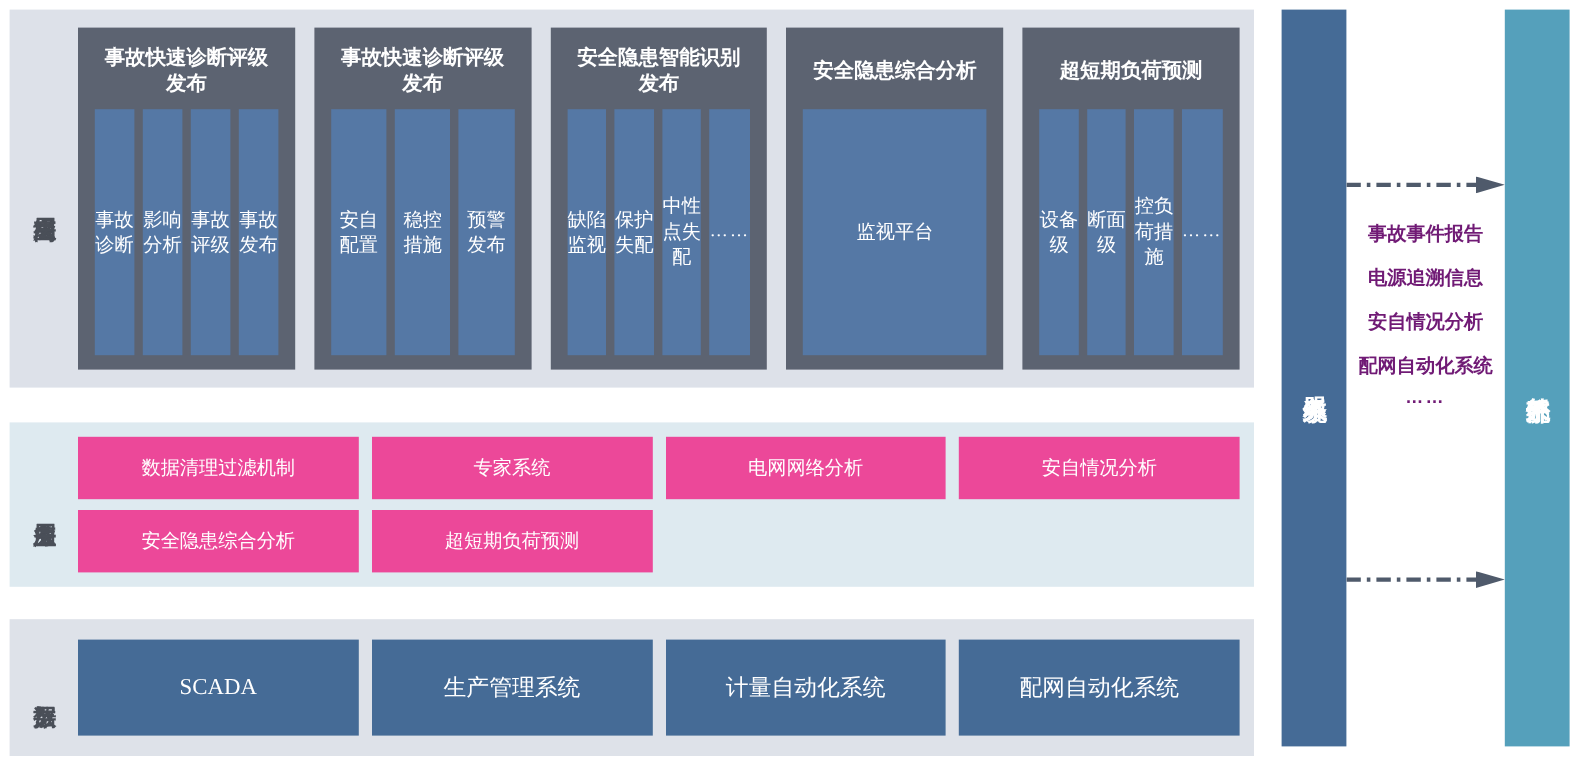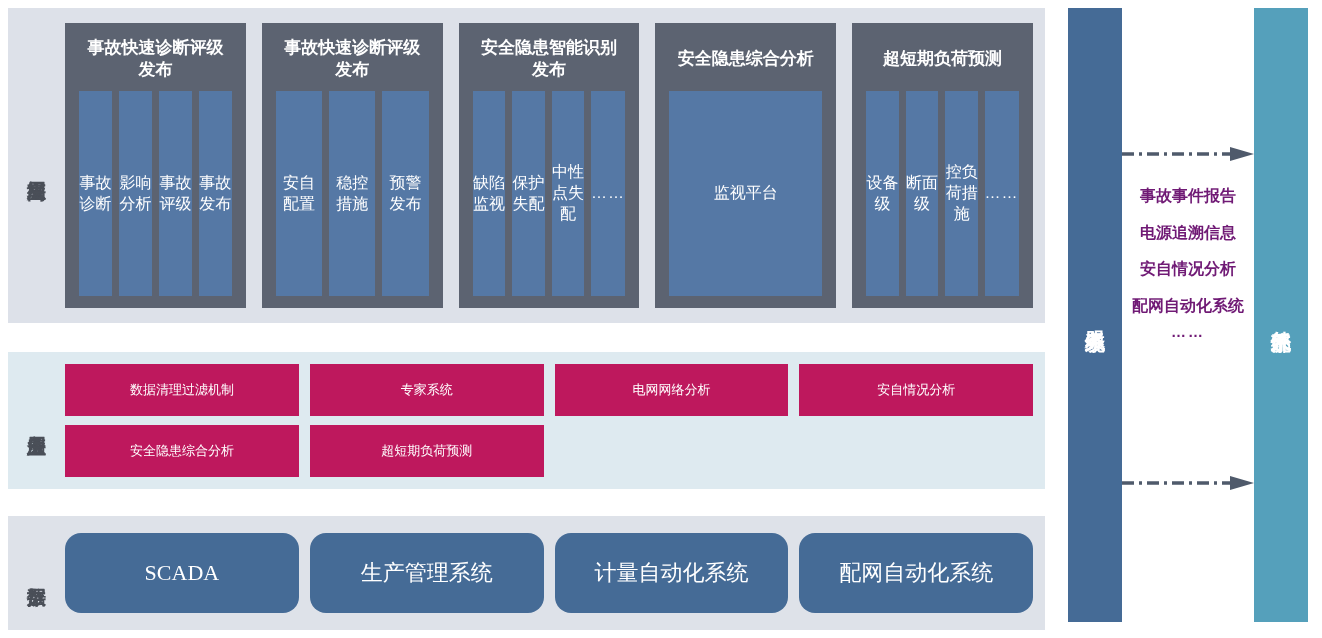--- a/index.html
+++ b/index.html
@@ -52,33 +52,33 @@
   
   #layer-biz { top: 344px; width: 1037px; height: 137px; background: #deeaf0; }
   #layer-biz .layer-body {
     padding: 12px 12px 12px 0;
     display: grid;
     grid-template-columns: repeat(4, 1fr);
     grid-template-rows: repeat(2, 1fr);
     gap: 9px 11px;
   }
   .biz-item {
-    background: #be185d; color: #ffffff; font-size: 13px;
+    background: #ec4899; color: #ffffff; font-size: 16px;
     display: flex; align-items: center; justify-content: center; text-align: right;
   }
 
   
   #layer-data { top: 508px; width: 1037px; height: 114px; background: #dee2e9; }
   #layer-data .layer-body {
     padding: 17px 12px 17px 0;
     display: grid; grid-template-columns: repeat(4, 1fr); gap: 11px;
   }
   .data-item {
-    background: #456b96; color: #ffffff; font-size: 22px;
-    display: flex; align-items: center; justify-content: center; text-align: center; border-radius: 16px;
+    background: #456b96; color: #ffffff; font-size: 19px;
+    display: flex; align-items: center; justify-content: center; text-align: center;
   }
 
   
   .svc-bar {
     position: absolute; top: 8px; width: 54px; height: 614px;
     display: flex; align-items: center; justify-content: center;
     color: #ffffff; font-weight: bold; font-size: 20px; line-height: 1.24;
     writing-mode: vertical-rl; text-orientation: upright;
   }
   #system-service-bar { left: 1068px; background: #456b96; }

